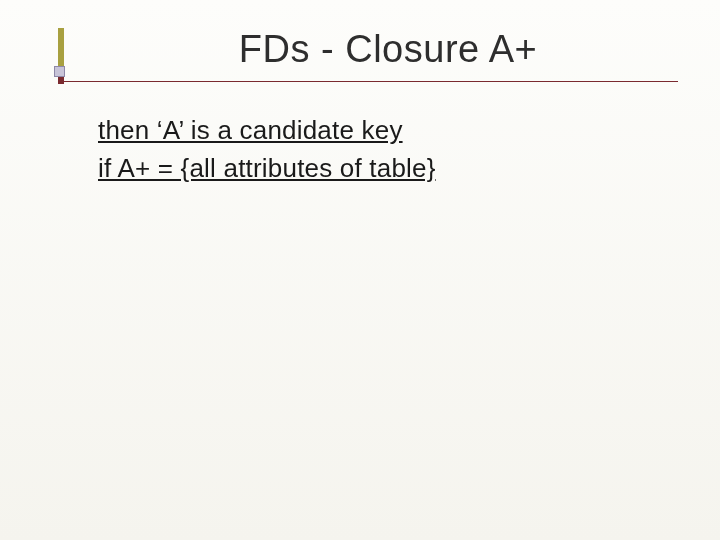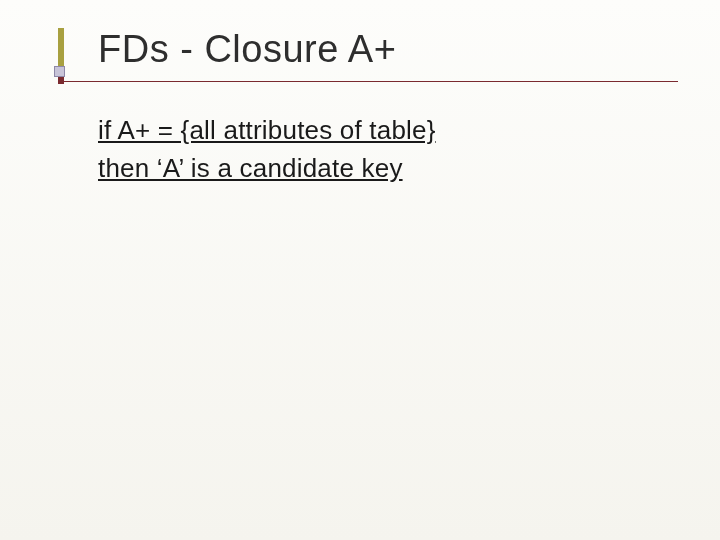--- a/index.html
+++ b/index.html
@@ -54,20 +54,21 @@
       border: 1px solid #8e88a8;
     }
     .title-text {
       font-size: 38px;
       color: #2e2e2e;
       padding-left: 40px;
       padding-bottom: 10px;
       border-bottom: 1.5px solid #7a2a2f;
       letter-spacing: 0.5px;
       width: 620px;
+      text-align: center;
     }
     .body-block {
       margin-top: 30px;
       margin-left: 98px;
     }
     .body-line {
       font-size: 26px;
       color: #1a1a1a;
       text-decoration: underline;
       line-height: 1.45;
@@ -80,16 +81,16 @@
 <div class="slide">
   <div class="title-block">
     <div class="accent">
       <div class="bar-olive"></div>
       <div class="bar-maroon"></div>
       <div class="square"></div>
     </div>
     <div class="title-text">FDs - Closure A+</div>
   </div>
   <div class="body-block">
+    <div class="body-line">then ‘A’ is a candidate key</div>
     <div class="body-line">if A+ = {all attributes of table}</div>
-    <div class="body-line">then ‘A’ is a candidate key</div>
   </div>
 </div>
 
 </body></html>

